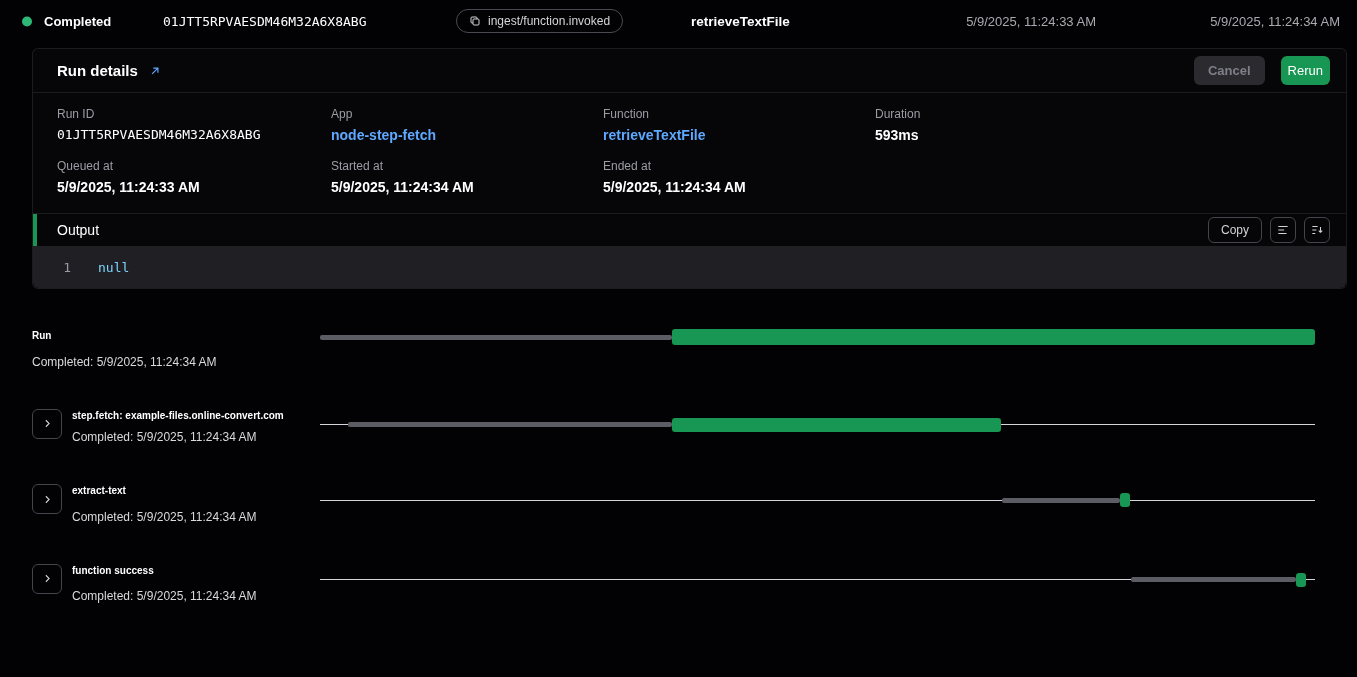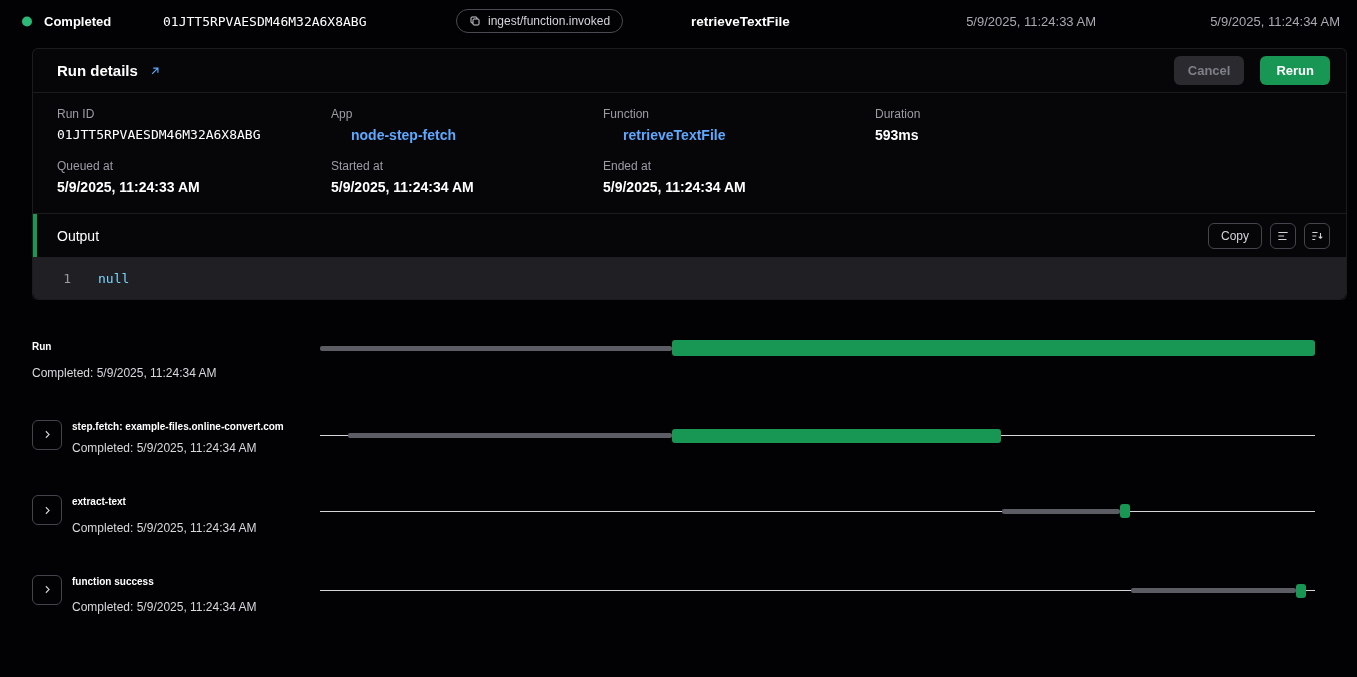--- a/index.html
+++ b/index.html
@@ -42,33 +42,33 @@
   .card-title { font-size:15px; font-weight:700; color:#fff; }
   .expand-btn { background:none; border:none; margin-left:10px; cursor:pointer; display:flex; align-items:center; }
   .expand-btn svg { width:14px; height:14px; stroke:#5EA9FF; fill:none; stroke-width:2; }
   .header-actions { margin-left:auto; display:flex; gap:16px; }
   .btn-cancel {
     background:#2a2a2f; color:#7f7f89; border:none; border-radius:6px;
     padding:7px 14px; font-size:13px; font-weight:600; cursor:default;
   }
   .btn-rerun {
     background:#189653; color:#fff; border:none; border-radius:6px;
-    padding:7px 16px; font-size:13px; font-weight:700; cursor:pointer;
+    padding:7px 7px; font-size:13px; font-weight:400; cursor:pointer;
   }
   .meta-grid {
     display:grid; grid-template-columns:274px 272px 272px 1fr;
     row-gap:16px; padding:14px 24px 18px;
   }
   .field-label { font-size:12px; color:#9c9ca5; margin-bottom:6px; }
   .field-value { font-size:14px; font-weight:700; color:#fff; }
   .field-value.mono { font-size:13px; font-weight:500; }
-  .field-link { font-size:14px; font-weight:600; color:#5EA9FF; text-decoration:none; cursor:pointer;margin-left:20px; }
+  .field-link { font-size:14px; font-weight:600; color:#5EA9FF; text-decoration:none; cursor:pointer; }
 
   .output-header {
-    position:relative; height:44px; display:flex; align-items:center;
+    position:relative; height:33px; display:flex; align-items:center;
     padding:0 16px 0 24px; border-top:1px solid rgba(255,255,255,0.09);
   }
   .output-accent { position:absolute; left:0; top:0; width:4px; height:100%; background:#189653; }
   .output-title { font-size:14px; font-weight:500; color:#fff; }
   .output-actions { margin-left:auto; display:flex; gap:8px; align-items:center; }
   .btn-copy {
     background:transparent; border:1px solid #44444c; border-radius:6px;
     color:#d4d4d8; font-size:12px; padding:5px 12px; cursor:pointer;margin-left:12px;
   }
   .icon-btn {

